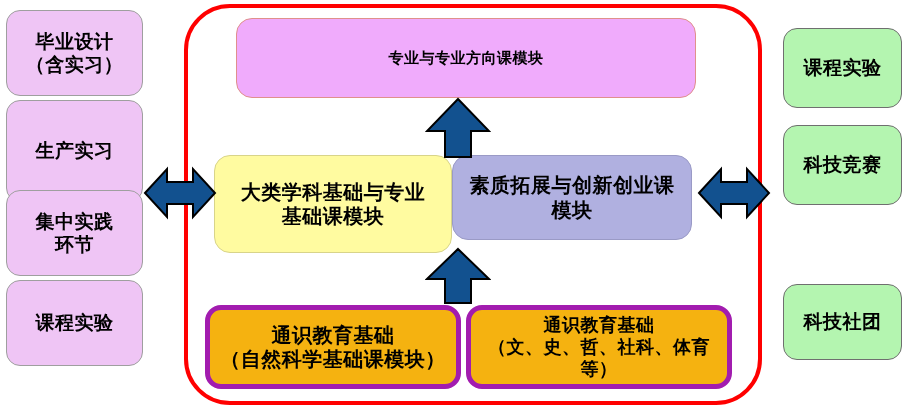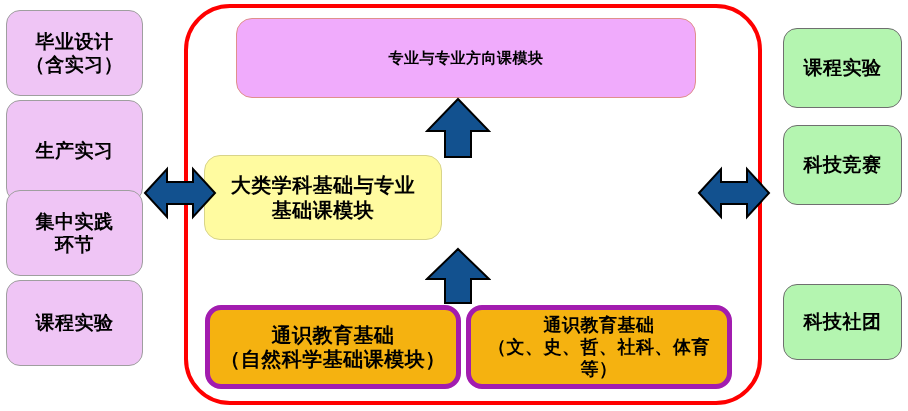--- a/index.html
+++ b/index.html
@@ -111,23 +111,25 @@
   <div class="box box-lav" style="top:280px;height:86px;">课程实验</div>
 
   <div class="box box-grn" style="top:28px;height:80px;">课程实验</div>
   <div class="box box-grn" style="top:125px;height:80px;text-align:center;">科技竞赛</div>
   <div class="box box-grn" style="top:284px;height:76px;">科技社团</div>
 
   <div id="red-frame"></div>
 
   <div class="box box-pink" style="left:236px;top:18px;width:460px;height:80px;">专业与专业方向课模块</div>
 
-  <div class="box box-yellow" style="left:204px;top:155px;width:238px;height:85px;">大类学科基础与专业
+  <div class="box box-yellow" style="left:214px;top:155px;width:238px;height:98px;">大类学科基础与专业
 基础课模块</div>
 
+  <div class="box box-purple" style="left:452px;top:155px;width:240px;height:85px;">素质拓展与创新创业课
+模块</div>
 
   <div class="box box-orange" style="left:205px;top:305px;width:256px;height:84px;">通识教育基础
 （自然科学基础课模块）</div>
 
   <div class="box box-orange" style="left:466px;top:305px;width:266px;height:84px;font-size:18px;">通识教育基础
 （文、史、哲、社科、体育等）</div>
 
   <div class="arrow" style="left:143px;top:160px;">
     <svg width="74" height="66" viewBox="0 0 74 66">
       <polygon points="2,33 24,9 24,22 50,22 50,9 72,33 50,57 50,44 24,44 24,57" fill="#12518F" stroke="#000000" stroke-width="2" stroke-linejoin="miter"></polygon>

